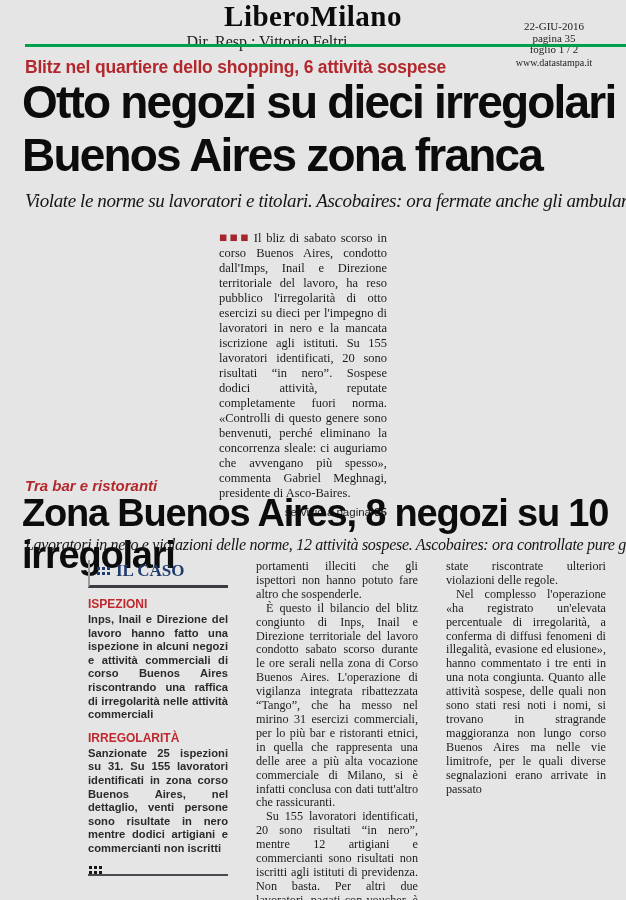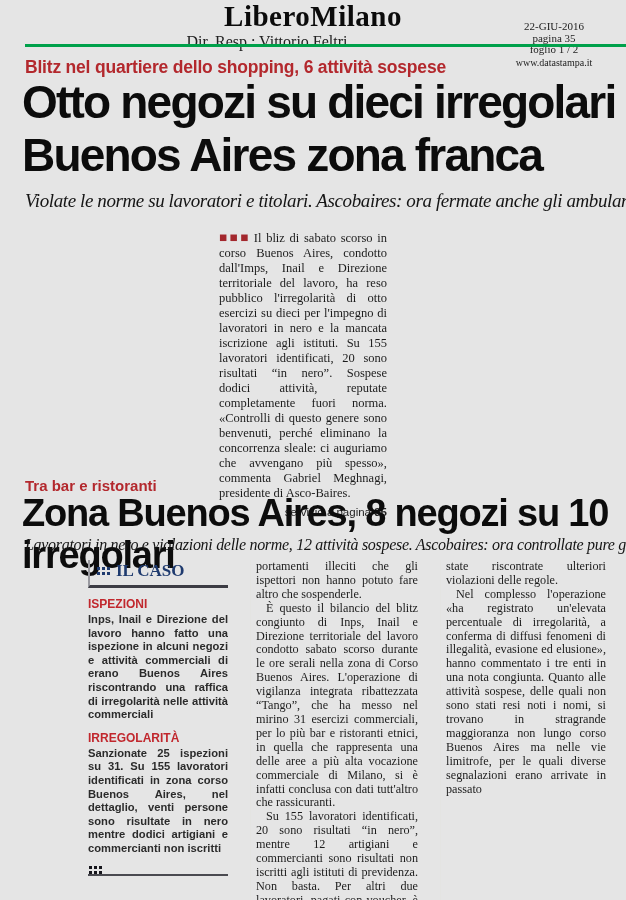--- a/index.html
+++ b/index.html
@@ -48,21 +48,21 @@
     font-size:12.5px; line-height:15px; text-align:justify;
   }
   .servizio{
     text-align:right; margin-top:4px;
     font-family:"Liberation Sans", sans-serif; font-size:11.5px; color:#222;
   }
   .servizio b{font-weight:bold;}
   
   .kicker2{
     position:absolute; top:477px; left:25px;
-    font-family:"Liberation Sans", sans-serif; font-weight:bold; font-size:15px;
+    font-family:"Liberation Sans", sans-serif; font-weight:bold; font-size:15px;font-style:italic;
   }
   .headline2{
     position:absolute; top:492px; left:22px; width:602px;
     font-family:"Liberation Sans", sans-serif; font-weight:900;
     font-size:38px; line-height:42px; letter-spacing:-1.2px; color:#0c0c0c;
   }
   .subhead2{
     position:absolute; top:536px; left:25px; width:598px;
     font-style:italic; font-size:16px; letter-spacing:-0.3px; color:#151515;
     white-space:nowrap;
@@ -140,21 +140,21 @@
   <div class="subhead2">Lavoratori in nero e violazioni delle norme, 12 attività sospese. Ascobaires: ora controllate pure gli ambulanti</div>
 
   <div class="columns">
 
     <div class="col">
       <div class="casebox-title">
         <span class="grid-icon"></span>
         <span>IL CASO</span>
       </div>
       <div class="case-label" style="color:#c1272d">ISPEZIONI</div>
-      <div class="case-text">Inps, Inail e Direzione del lavoro hanno fatto una ispezione in alcuni negozi e attività commerciali di erano Buenos Aires riscontrando una raffica di irregolarità nelle attività commerciali</div>
+      <div class="case-text">Inps, Inail e Direzione del lavoro hanno fatto una ispezione in alcuni negozi e attività commerciali di corso Buenos Aires riscontrando una raffica di irregolarità nelle attività commerciali</div>
       <div class="case-label" style="color:#c1272d">IRREGOLARITÀ</div>
       <div class="case-text">Sanzionate 25 ispezioni su 31. Su 155 lavoratori identificati in zona corso Buenos Aires, nel dettaglio, venti persone sono risultate in nero mentre dodici artigiani e commercianti non iscritti</div>
       <div class="byline-header">
         <span class="grid-icon"></span>
       </div>
 
     </div>
 
     <div class="col ruled colbody">
       <p>portamenti illeciti che gli ispettori non hanno potuto fare altro che sospenderle.</p>

